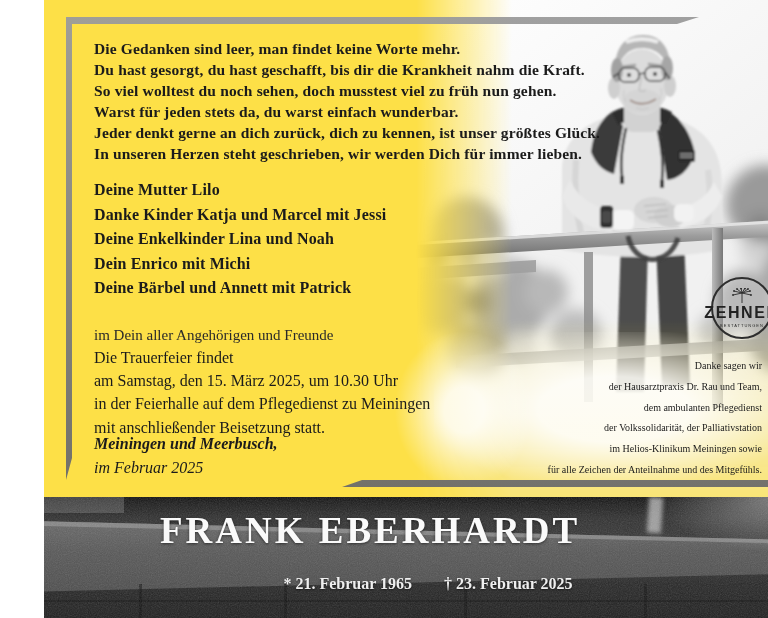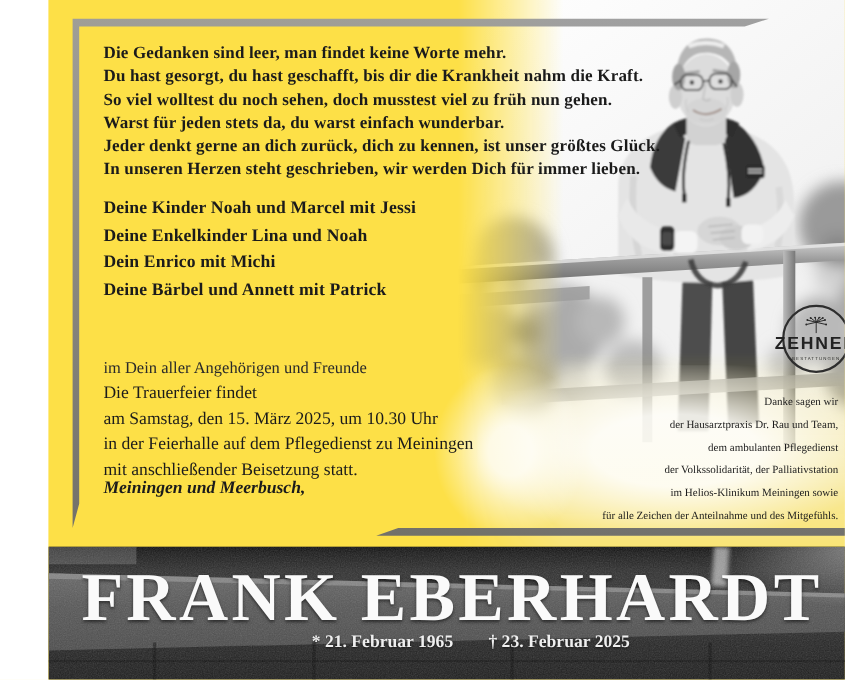--- a/index.html
+++ b/index.html
@@ -47,22 +47,22 @@
     background:#8e8e8e;opacity:.8;}
   .b-lightR{position:absolute;right:0;top:0;width:150px;height:52px;
     background:radial-gradient(ellipse at 80% 0,rgba(185,185,185,.65),rgba(185,185,185,0) 75%);}
   .b-lightL{position:absolute;left:0;top:0;width:80px;height:16px;background:rgba(150,150,150,.35);}
   .b-pole{position:absolute;left:604px;top:0;width:14px;height:36px;background:#c4c4c4;
     opacity:.75;filter:blur(2px);transform:rotate(4deg);}
   .seam-v{position:absolute;bottom:0;width:3px;height:34px;background:#0e0e0e;opacity:.55;}
   .seam-h{position:absolute;left:0;bottom:16px;width:768px;height:2px;background:#0d0d0d;opacity:.45;}
   .grain{position:absolute;inset:0;width:100%;height:100%;}
   .b-name{position:absolute;left:0;top:12px;width:652px;text-align:center;
-    font-size:62px;font-weight:bold;letter-spacing:3px;color:#fafafa;
-    text-shadow:0 1px 3px rgba(0,0,0,.55);white-space:nowrap;padding-left:30px;}
+    font-size:37px;font-weight:bold;letter-spacing:3px;color:#fafafa;
+    text-shadow:0 1px 3px rgba(0,0,0,.55);white-space:nowrap;}
   .b-dates{position:absolute;left:0;top:78px;width:768px;text-align:center;
     font-size:16px;font-weight:bold;color:#efefef;text-shadow:0 1px 2px rgba(0,0,0,.6);}
   .b-dates span{margin:0 14px;}
 </style>
 </head>
 <body>
 
 <div id="page">
 
   <svg class="photo" viewBox="0 0 396 497" aria-hidden="true">
@@ -202,37 +202,39 @@
   <div class="tblock poem">
       <div>Die Gedanken sind leer, man findet keine Worte mehr.</div>
       <div>Du hast gesorgt, du hast geschafft, bis dir die Krankheit nahm die Kraft.</div>
       <div>So viel wolltest du noch sehen, doch musstest viel zu früh nun gehen.</div>
       <div>Warst für jeden stets da, du warst einfach wunderbar.</div>
       <div>Jeder denkt gerne an dich zurück, dich zu kennen, ist unser größtes Glück.</div>
       <div>In unseren Herzen steht geschrieben, wir werden Dich für immer lieben.</div>
     </div>
 
   <div class="tblock family">
-      <div>Deine Kinder Noah und Marcel mit Jessi</div>
+      <div>Deine Mutter Lilo</div>
+      <div>Danke Kinder Katja und Marcel mit Jessi</div>
       <div>Deine Enkelkinder Lina und Noah</div>
       <div>Dein Enrico mit Michi</div>
       <div>Deine Bärbel und Annett mit Patrick</div>
     </div>
 
   <div class="tblock family-note">im Dein aller Angehörigen und Freunde</div>
 
   <div class="tblock funeral">
       <div>Die Trauerfeier findet</div>
       <div>am Samstag, den 15. März 2025, um 10.30 Uhr</div>
       <div>in der Feierhalle auf dem Pflegedienst zu Meiningen</div>
       <div>mit anschließender Beisetzung statt.</div>
     </div>
 
   <div class="tblock closing">
     <div class="bold">Meiningen und Meerbusch,</div>
+    <div>im Februar 2025</div>
   </div>
 
   <div class="tblock thanks">
       <div>Danke sagen wir</div>
       <div>der Hausarztpraxis Dr. Rau und Team,</div>
       <div>dem ambulanten Pflegedienst</div>
       <div>der Volkssolidarität, der Palliativstation</div>
       <div>im Helios-Klinikum Meiningen sowie</div>
       <div>für alle Zeichen der Anteilnahme und des Mitgefühls.</div>
     </div>

